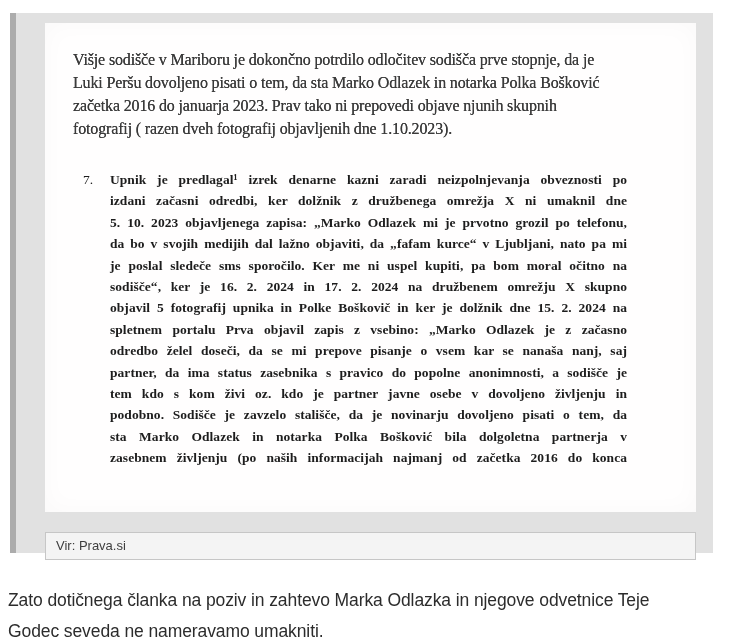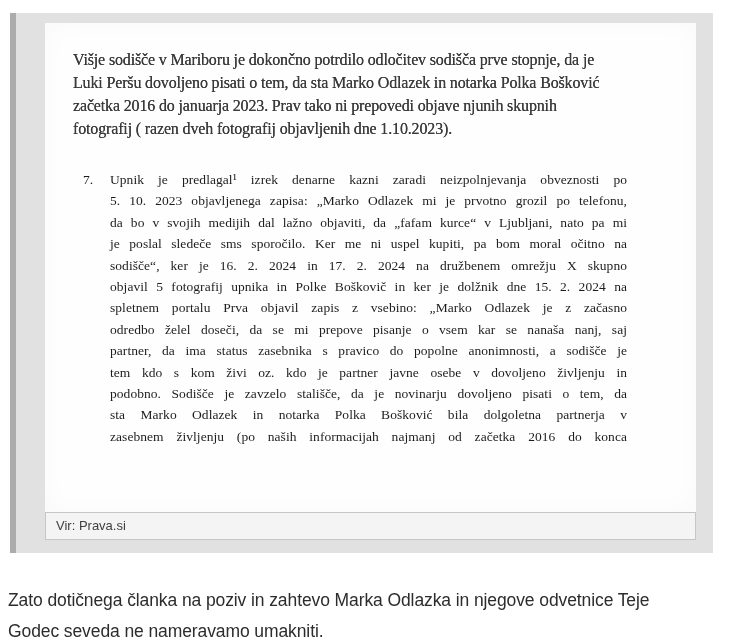--- a/index.html
+++ b/index.html
@@ -50,33 +50,33 @@
     margin: 29px 0 0 10px;
     font-family: "Liberation Serif", serif;
     color: #1d1d1d;
   }
   .clause-num {
     width: 27px;
     flex: 0 0 27px;
     font-size: 13.5px;
     line-height: 21.4px;
   }
-  .clause-text { width: 517px; }
+  .clause-text { width: 517px; font-weight: bold; }
   .clause-line {
     font-size: 13.5px;
     line-height: 21.4px;
     text-align: justify;
     text-align-last: justify;
     filter: blur(0.2px);
     letter-spacing: 0.05px;
   }
 
   .caption {
     display: block;
-    margin-top: 0;
+    margin-top: 20px;
     width: 651px;
     height: 28px;
     box-sizing: border-box;
     background: #f4f4f4;
     border: 1px solid #c6c6c6;
     font-size: 13px;
     line-height: 26px;
     color: #3e3e3e;
     padding-left: 10px;
   }
@@ -102,20 +102,21 @@
       <div class="intro">
           <div class="intro-line">Višje sodišče v Mariboru je dokončno potrdilo odločitev sodišča prve stopnje, da je</div>
           <div class="intro-line">Luki Peršu dovoljeno pisati o tem, da sta Marko Odlazek in notarka Polka Bošković</div>
           <div class="intro-line">začetka 2016 do januarja 2023. Prav tako ni prepovedi objave njunih skupnih</div>
           <div class="intro-line">fotografij ( razen dveh fotografij objavljenih dne 1.10.2023).</div>
         </div>
       <div class="clause">
         <div class="clause-num">7.</div>
         <div class="clause-text">
             <div class="clause-line">Upnik je predlagal¹ izrek denarne kazni zaradi neizpolnjevanja obveznosti po</div>
+            <div class="clause-line">izdani začasni odredbi, ker dolžnik z družbenega omrežja X ni umaknil dne</div>
             <div class="clause-line">5. 10. 2023 objavljenega zapisa: „Marko Odlazek mi je prvotno grozil po telefonu,</div>
             <div class="clause-line">da bo v svojih medijih dal lažno objaviti, da „fafam kurce“ v Ljubljani, nato pa mi</div>
             <div class="clause-line">je poslal sledeče sms sporočilo. Ker me ni uspel kupiti, pa bom moral očitno na</div>
             <div class="clause-line">sodišče“, ker je 16. 2. 2024 in 17. 2. 2024 na družbenem omrežju X skupno</div>
             <div class="clause-line">objavil 5 fotografij upnika in Polke Boškovič in ker je dolžnik dne 15. 2. 2024 na</div>
             <div class="clause-line">spletnem portalu Prva objavil zapis z vsebino: „Marko Odlazek je z začasno</div>
             <div class="clause-line">odredbo želel doseči, da se mi prepove pisanje o vsem kar se nanaša nanj, saj</div>
             <div class="clause-line">partner, da ima status zasebnika s pravico do popolne anonimnosti, a sodišče je</div>
             <div class="clause-line">tem kdo s kom živi oz. kdo je partner javne osebe v dovoljeno življenju in</div>
             <div class="clause-line">podobno. Sodišče je zavzelo stališče, da je novinarju dovoljeno pisati o tem, da</div>

